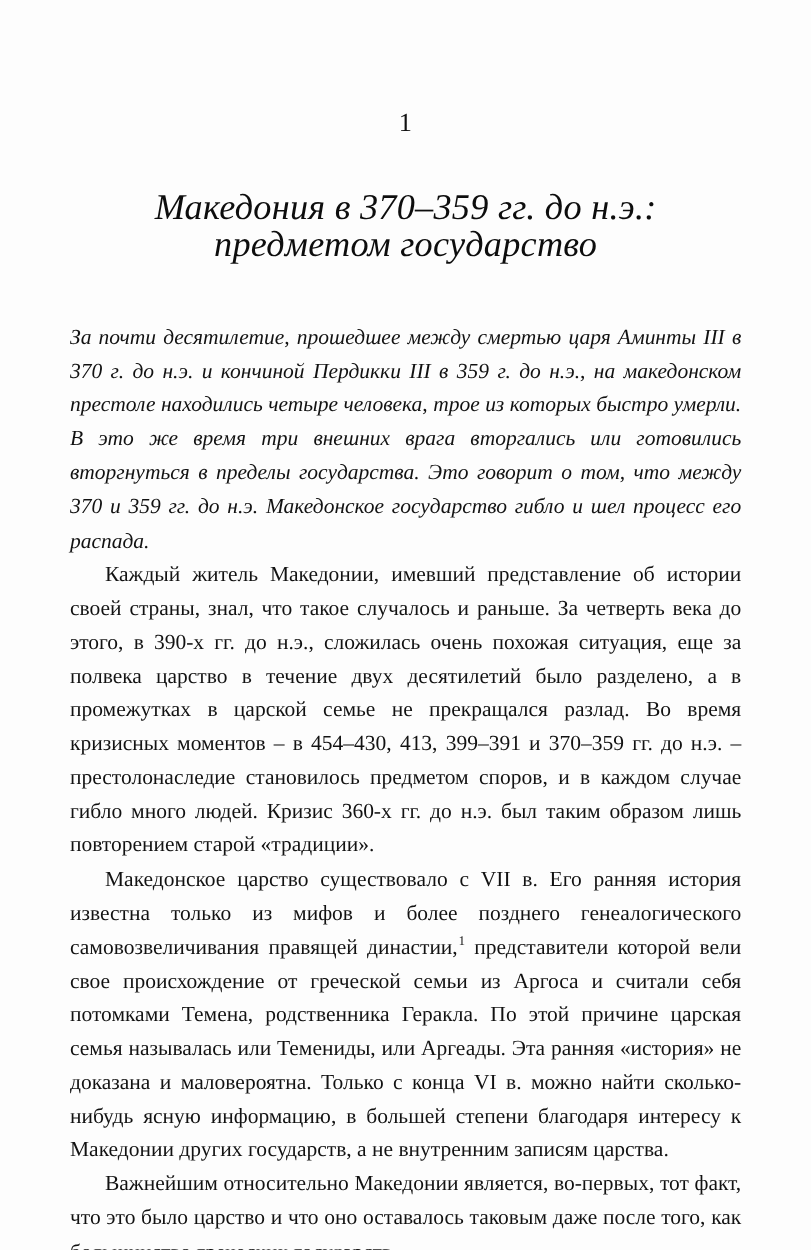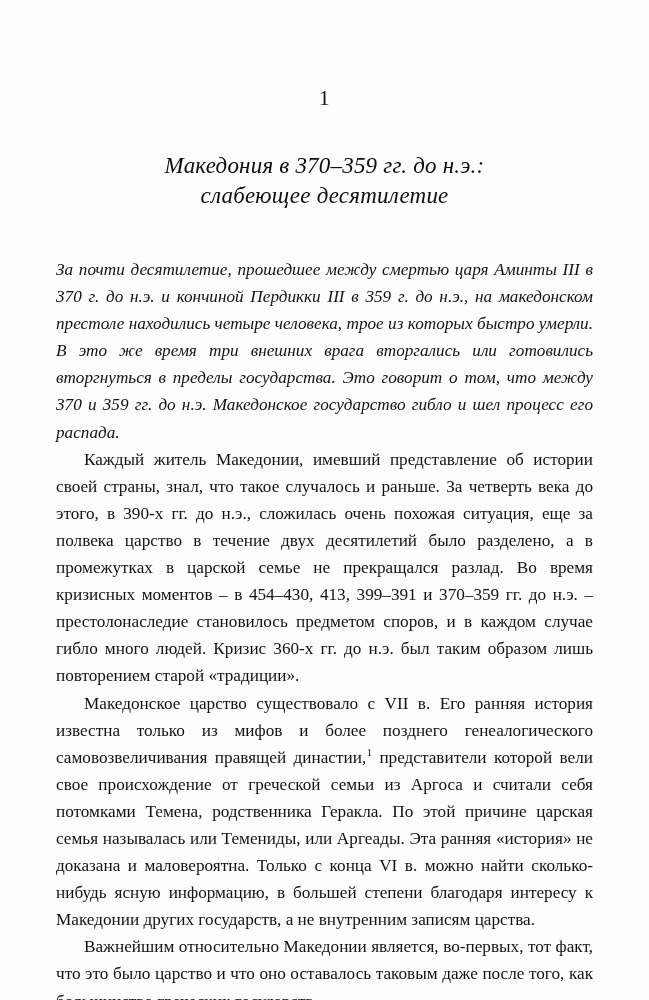--- a/index.html
+++ b/index.html
@@ -35,21 +35,21 @@
     font-size: 21px;
     line-height: 1;
     padding-top: 88px;
     letter-spacing: 0.5px;
     color: #111;
   }
 
   .chapter-title {
     text-align: center;
     font-style: italic;
-    font-size: 23px;
+    font-size: 29px;
     line-height: 30px;
     margin-top: 42px;
     color: #0d0d0d;
     letter-spacing: 0.2px;
   }
   .chapter-title .title-line {
     display: block;
     white-space: pre;
   }
 
@@ -83,21 +83,21 @@
 </head>
 <body>
 
 <div class="page">
   <div class="content">
 
     <div class="chapter-number">1</div>
 
     <div class="chapter-title">
       <span class="title-line">Македония в 370–359 гг. до н.э.:</span>
-      <span class="title-line">слабеющее десятилетие</span>
+      <span class="title-line">предметом государство</span>
     </div>
 
     <div class="body-text">
 
       <p class="para first">За почти десятилетие, прошедшее между смертью царя Аминты III в 370 г. до н.э. и кончиной Пердикки III в 359 г. до н.э., на македонском престоле находились четыре человека, трое из которых быстро умерли. В это же время три внешних врага вторгались или готовились вторгнуться в пределы государства. Это говорит о том, что между 370 и 359 гг. до н.э. Македонское государство гибло и шел процесс его распада.</p>
 
       <p class="para">Каждый житель Македонии, имевший представление об истории своей страны, знал, что такое случалось и раньше. За четверть века до этого, в 390-х гг. до н.э., сложилась очень похожая ситуация, еще за полвека царство в течение двух десятилетий было разделено, а в промежутках в царской семье не прекращался разлад. Во время кризисных моментов  – в 454–430, 413, 399–391 и 370–359 гг. до н.э. – престолонаследие становилось предметом споров, и в каждом случае гибло много людей. Кризис 360-х гг. до н.э. был таким образом лишь повторением старой «традиции».</p>
 
       <p class="para"><span>Македонское царство существовало с VII в. Его ранняя история известна только из мифов и более позднего генеалогического самовозвеличивания правящей династии,</span><span class="fn-ref">1</span><span> представители которой вели свое происхождение от греческой семьи из Аргоса и считали себя потомками Темена, родственника Геракла. По этой причине царская семья называлась или Темениды, или Аргеады. Эта ранняя «история» не доказана и маловероятна. Только с конца VI в. можно найти сколько-нибудь ясную информацию, в большей степени благодаря интересу к Македонии других государств, а не внутренним записям царства.</span></p>
 

